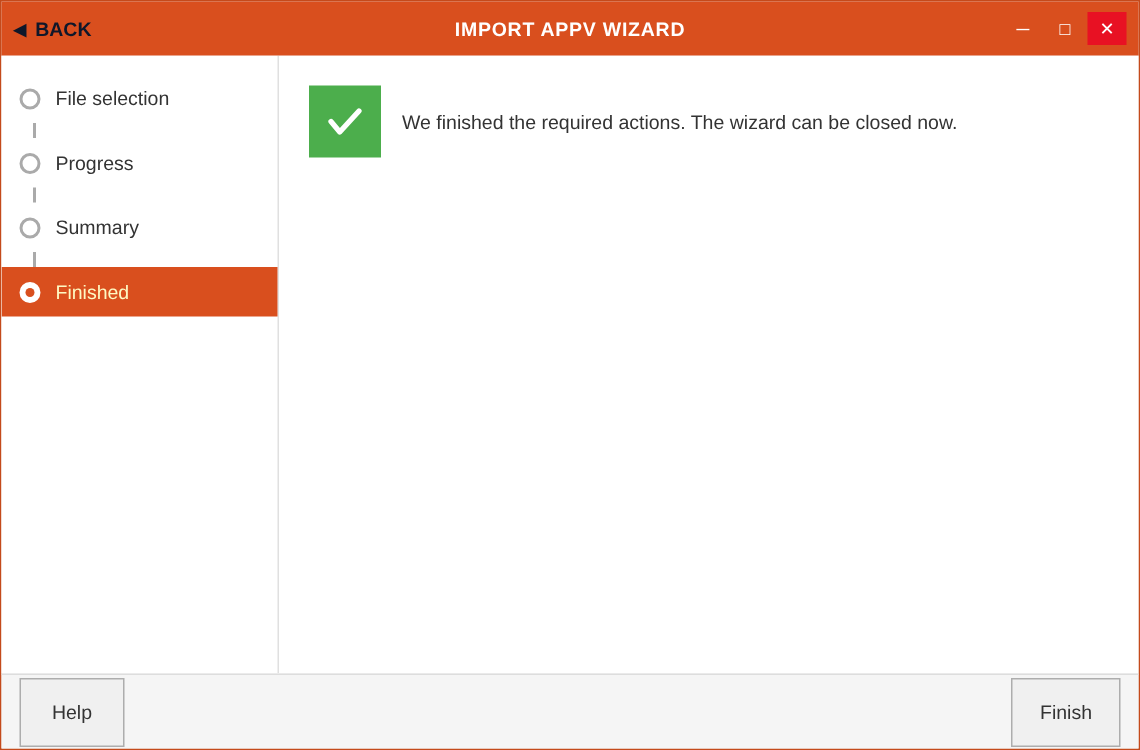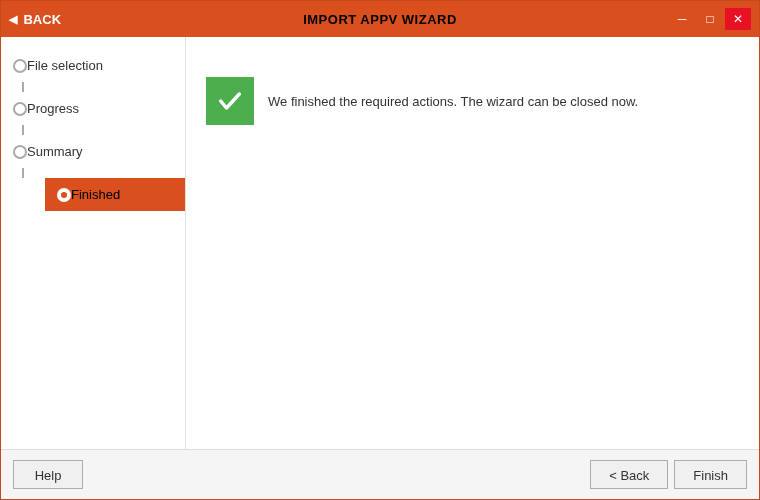--- a/index.html
+++ b/index.html
@@ -30,36 +30,36 @@
       background: #d94f1e;
       height: 36px;
       display: flex;
       align-items: center;
       justify-content: space-between;
       padding: 0 8px;
       flex-shrink: 0;
     }
 
     .title-bar-back {
-      color: #ffffff;
+      color: #0f172a;
       font-size: 13px;
       font-weight: bold;
       display: flex;
       align-items: center;
       gap: 6px;
       cursor: pointer;
     }
 
     .title-bar-back::before {
       content: '◀';
       font-size: 11px;
     }
 
     .title-bar-title {
-      color: #000000;
+      color: #ffffff;
       font-size: 13px;
       font-weight: bold;
       letter-spacing: 0.5px;
       position: absolute;
       left: 50%;
       transform: translateX(-50%);
     }
 
     .title-bar-controls {
       display: flex;
@@ -96,29 +96,29 @@
       background: white;
       padding: 12px 0;
       border-right: 1px solid #e0e0e0;
       flex-shrink: 0;
     }
 
     .step-item {
       display: flex;
       align-items: center;
       padding: 9px 12px;
+      gap: 10px;
       cursor: pointer;
       font-size: 13px;
       color: #333;
     }
 
     .step-item.active {
       background: #d94f1e;
-      color: #000000;
-      margin-left: 44px;
+      color: #fef9c3;
     }
 
     .step-circle {
       width: 14px;
       height: 14px;
       border-radius: 50%;
       border: 2px solid #d94f1e;
       background: white;
       flex-shrink: 0;
       display: flex;
@@ -138,21 +138,21 @@
       border-radius: 50%;
       background: #d94f1e;
     }
 
     .step-item:not(.active) .step-circle {
       border-color: #aaa;
     }
 
     .main-content {
       flex: 1;
-      padding: 40px 20px;
+      padding: 20px 20px;
       display: flex;
       flex-direction: column;
     }
 
     .success-box {
       display: flex;
       align-items: center;
       gap: 14px;
     }
 
@@ -197,21 +197,21 @@
     }
 
     .btn {
       padding: 7px 18px;
       font-size: 13px;
       cursor: pointer;
       border: 1px solid #adadad;
       background: #f0f0f0;
       color: #333;
       min-width: 70px;
-      height: 29px;
+      height: 46px;
     }
 
     .btn.primary {
       background: #f0f0f0;
       border: 1px solid #adadad;
     }
 
     .btn.help {
       background: #f0f0f0;
     }
@@ -272,17 +272,16 @@
         <span class="success-message">We finished the required actions. The wizard can be closed now.</span>
       </div>
     </div>
   </div>
 
   <div class="footer">
     <div class="footer-left">
       <button class="btn help">Help</button>
     </div>
     <div class="footer-right">
-      <button class="btn">&lt; Back</button>
       <button class="btn primary">Finish</button>
     </div>
   </div>
 </div>
 
 </body></html>

